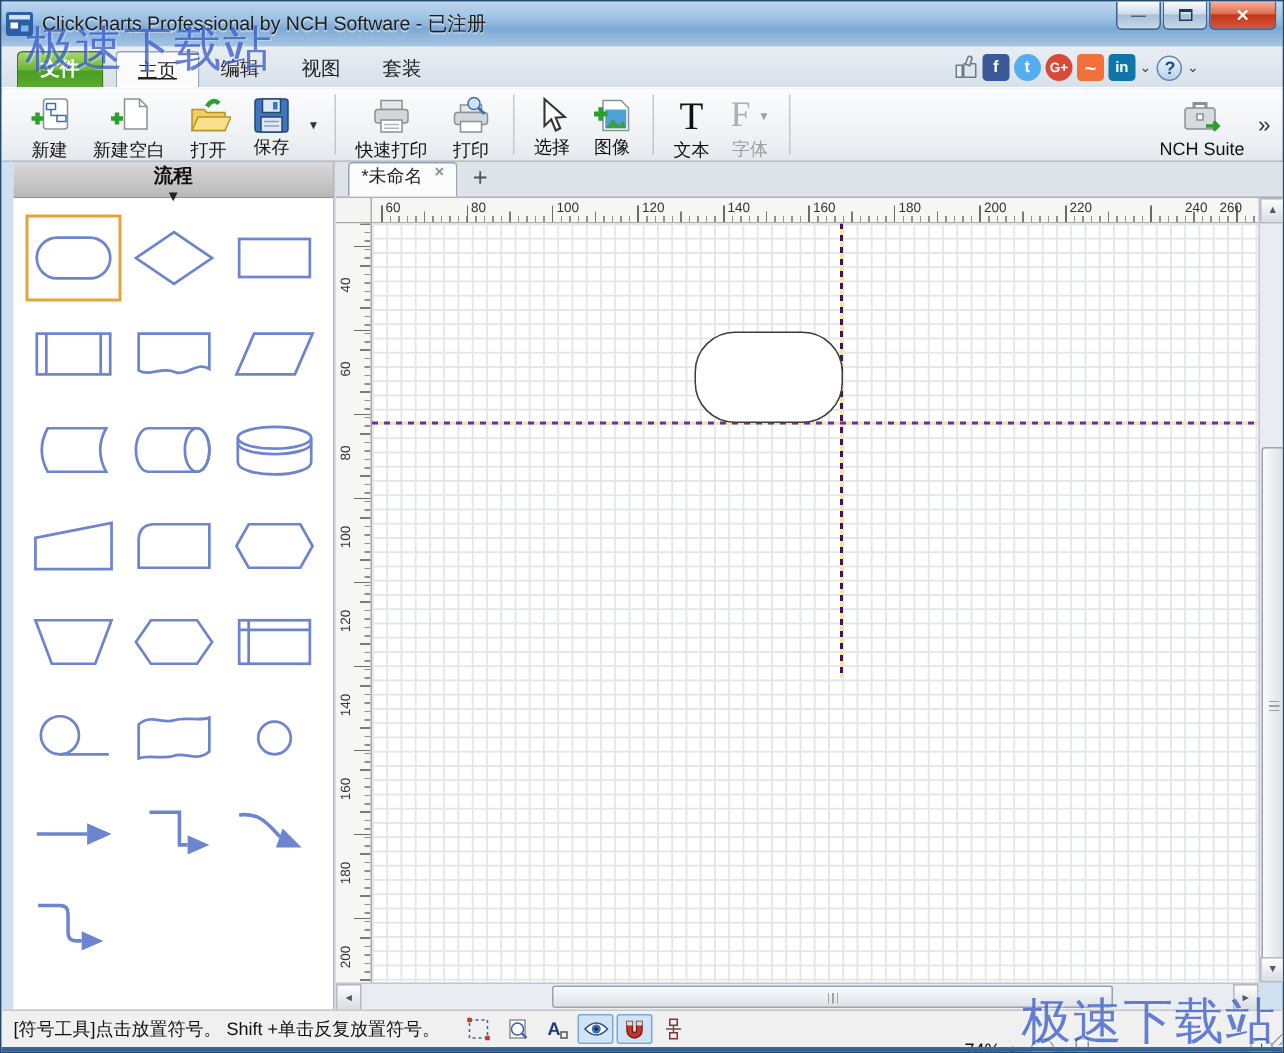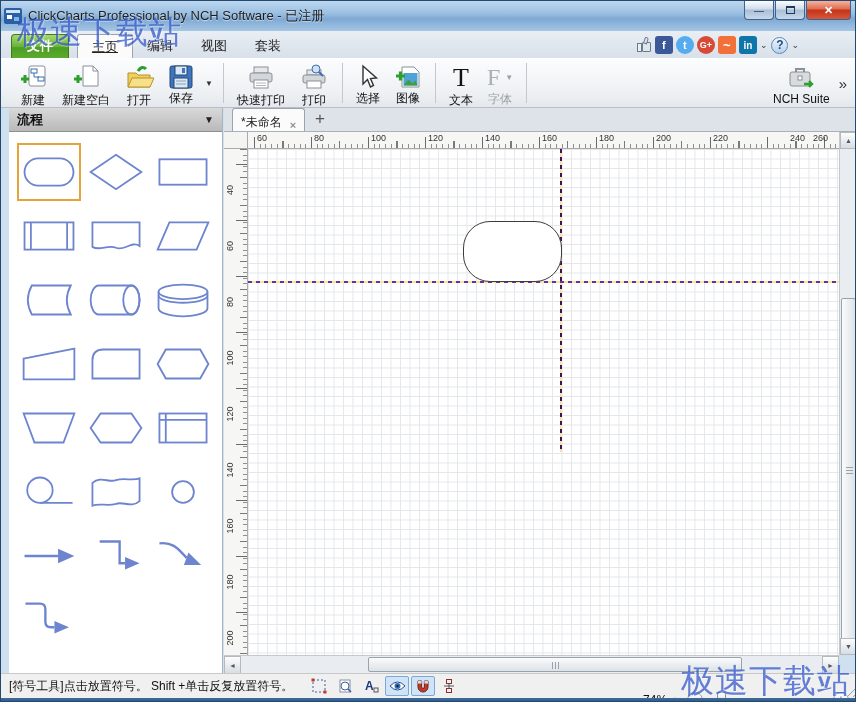--- a/index.html
+++ b/index.html
@@ -57,33 +57,33 @@
   .glyphF { font-family:"Liberation Serif", serif; font-size:24px; color:#aab0b6; }
   .nchgroup { margin-left:auto; }
   .overflow { align-self:center; font-size:15px; color:#333; padding:0 4px 0 2px; cursor:pointer; }
 
   
   .main { position:absolute; left:0; top:107px; width:856px; height:565px; background:#cfe0f0; }
 
   
   .palette { position:absolute; left:8px; top:0; width:214px; height:565px; background:#fff; border-right:1px solid #aab4be; }
   .palHeader { height:24px; background:linear-gradient(#d9d9d9,#b9b9b9); border-bottom:1px solid #909090;
-    display:flex; align-items:center; padding:0 8px; cursor:pointer; }
+    display:flex; align-items:center; padding:0 8px; cursor:pointer;flex-direction:column; }
   .palHeader .phlabel { font-size:13px; font-weight:bold; color:#111; flex:1; }
   .palHeader .phchev { font-size:10px; color:#222; }
   .shapes { padding:8px 4px 0 6px; display:grid; grid-template-columns:repeat(3,67px); grid-auto-rows:64px; justify-items:center; align-items:center; }
   .cell { width:64px; height:58px; display:flex; align-items:center; justify-content:center; cursor:pointer; }
   .cell.sel { border:2px solid #e5a33c; }
   .cell svg { stroke:#6d84cf; fill:none; stroke-width:2; }
   .cell svg .fil { fill:#6d84cf; stroke:none; }
 
   
   .tabbar { position:absolute; left:223px; top:0; width:633px; height:24px; background:#dde3e9; border-bottom:1px solid #a8b0b8; display:flex; align-items:flex-end; padding-left:8px; }
   .doctab { height:23px; background:#fbfbfb; border:1px solid #9aa4ae; border-bottom:none; border-radius:3px 3px 0 0;
-    display:flex; align-items:flex-end; padding:0 8px; font-size:12px; color:#222; cursor:pointer; }
+    display:flex; align-items:flex-start; padding:0 8px; font-size:12px; color:#222; cursor:pointer; }
   .doctab .tclose { margin-left:8px; color:#8a9098; font-size:11px; font-weight:bold; cursor:pointer; }
   .newtab { font-size:17px; color:#555; padding:0 10px 2px; cursor:pointer; }
 
   
   .corner { position:absolute; left:223px; top:24px; width:24px; height:17px; background:#f4f4f2; border-right:1px solid #aaa; border-bottom:1px solid #aaa; }
   .hruler { position:absolute; left:247px; top:24px; width:591px; height:17px; background:#f6f6f4; border-bottom:1px solid #aaa; overflow:hidden; }
   .hruler .ticks-s { position:absolute; bottom:0; left:6px; right:0; height:4px;
     background:repeating-linear-gradient(to right,#8f8f8f 0 1px,transparent 1px 5.7px); }
   .hruler .ticks-m { position:absolute; bottom:0; left:6px; right:0; height:7px;
     background:repeating-linear-gradient(to right,#7a7a7a 0 1px,transparent 1px 28.5px); }

